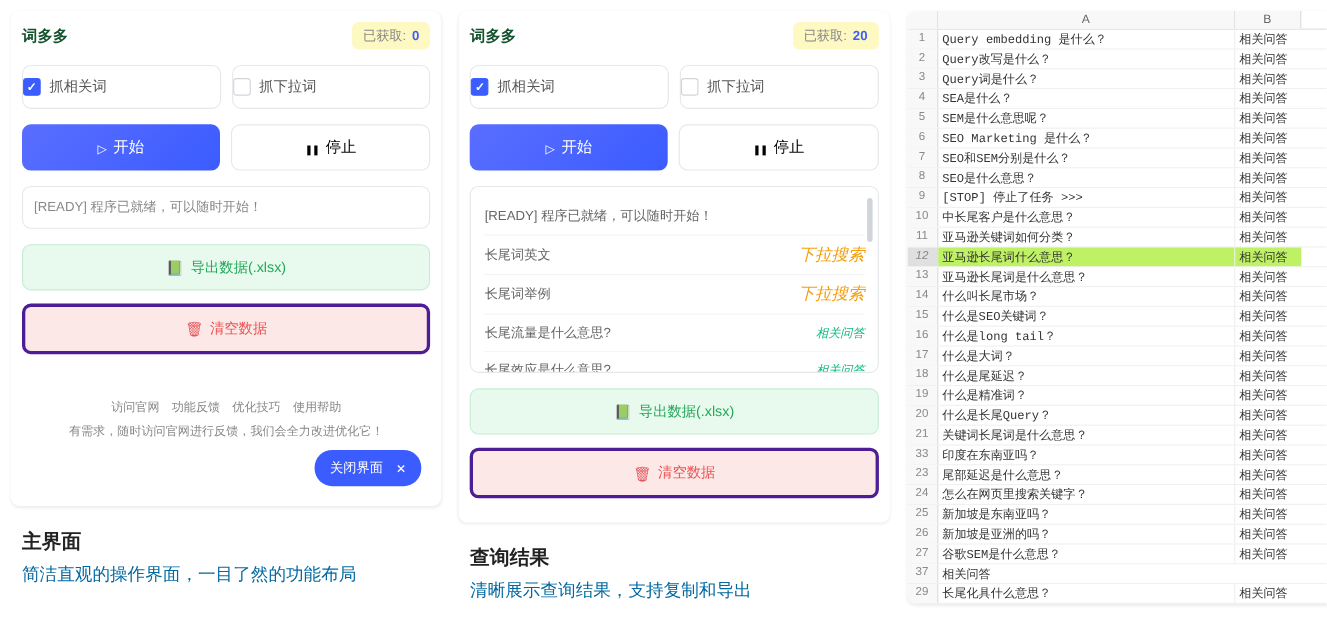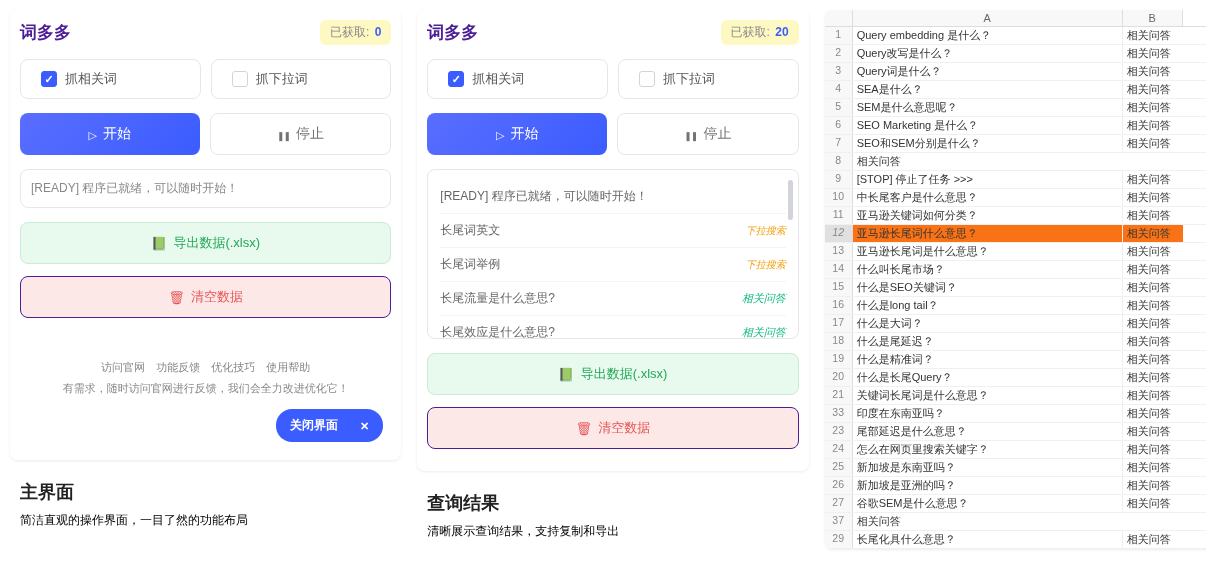--- a/index.html
+++ b/index.html
@@ -29,22 +29,22 @@
       min-height: 450px;
       box-shadow: 0 1px 3px rgba(0,0,0,0.08);
     }
     .card-header {
       display: flex;
       justify-content: space-between;
       align-items: center;
       margin-bottom: 14px;
     }
     .app-title {
-      color: #4c1d95;
-      font-size: 17px;
+      color: #14532d;
+      font-size: 14px;
       font-weight: 700;
     }
     .count-badge {
       background: #fef9c3;
       padding: 4px 10px;
       border-radius: 6px;
       font-size: 12px;
       color: #888;
     }
     .count-badge .num {
@@ -54,21 +54,21 @@
     }
     .checkbox-row {
       display: flex;
       gap: 10px;
       margin-bottom: 14px;
     }
     .checkbox-item {
       flex: 1;
       border: 1px solid #e5e7eb;
       border-radius: 8px;
-      padding: 10px 20px;
+      padding: 10px 0;
       display: flex;
       align-items: center;
       gap: 8px;
       font-size: 13px;
       color: #555;
     }
     .checkbox {
       width: 16px;
       height: 16px;
       border-radius: 3px;
@@ -105,21 +105,21 @@
       cursor: pointer;
     }
     .btn-primary {
       background: linear-gradient(135deg, #5a6eff, #3b5cff);
       color: #fff;
       font-weight: 500;
     }
     .btn-secondary {
       background: #fff;
       border: 1px solid #e5e7eb;
-      color: #737373;
+      color: #000000;
     }
     .result-box {
       border: 1px solid #e5e7eb;
       border-radius: 8px;
       padding: 10px;
       margin-bottom: 14px;
       font-size: 12px;
       color: #888;
       max-height: 170px;
       overflow-y: auto;
@@ -127,21 +127,21 @@
     }
     .result-item {
       display: flex;
       justify-content: space-between;
       align-items: center;
       padding: 8px 0;
       border-bottom: 1px solid #f3f4f6;
       color: #666;
     }
     .result-item:first-child { padding-top: 0; }
-    .tag-orange { color: #f59e0b; font-size: 10px; font-style: italic; }
+    .tag-orange { color: #f59e0b; font-size: 15px; font-style: italic; }
     .tag-green { color: #10b981; font-size: 11px; font-style: italic; }
     .action-btn {
       border-radius: 8px;
       padding: 11px 0;
       text-align: center;
       display: flex;
       align-items: center;
       justify-content: center;
       gap: 6px;
       font-size: 13px;
@@ -150,21 +150,21 @@
       cursor: pointer;
     }
     .action-export {
       background: #e8f9ee;
       color: #22a858;
       border: 1px solid #c8ecd5;
     }
     .action-clear {
       background: #fde8e8;
       color: #e65555;
-      border: 1px solid #4c1d95;
+      border: 3px solid #4c1d95;
     }
     .help-links {
       text-align: center;
       font-size: 11px;
       color: #888;
       line-height: 1.7;
       margin-top: 40px;
     }
     .help-links .row1 { margin-bottom: 2px; }
     .help-links span { margin: 0 4px; }
@@ -172,22 +172,21 @@
       position: absolute;
       bottom: 18px;
       right: 18px;
       background: #3b5cff;
       color: #fff;
       padding: 8px 14px;
       border-radius: 16px;
       font-size: 12px;
       display: inline-flex;
       align-items: center;
-      gap: 22px;
-      font-weight: bold;
+      gap: 12px;
     }
     .scroll-thumb {
       position: absolute;
       right: 5px;
       top: 10px;
       width: 5px;
       height: 40px;
       background: #d1d5db;
       border-radius: 3px;
     }
@@ -225,44 +224,44 @@
       background: #f8f8f8;
       color: #888;
       border-right: 1px solid #ddd;
       padding: 1px 0;
       font-size: 10.5px;
     }
     .ss-cell-a {
       width: 270px;
       padding: 1px 4px;
       border-right: 1px solid #eee;
-      font-family: Liberation Sans, sans-serif;
+      font-family: Liberation Mono, monospace;
       white-space: nowrap;
       overflow: hidden;
     }
     .ss-cell-b {
       width: 60px;
       padding: 1px 4px;
       font-family: "SimSun", "宋体", serif;
     }
     .ss-row.selected .ss-num { background: #e0e0e0; font-style: italic; }
     .ss-row.selected .ss-cell-a,
-    .ss-row.selected .ss-cell-b { background: #f97316; }
+    .ss-row.selected .ss-cell-b { background: #bef264; }
     .card-footer {
       padding: 20px 10px 10px;
     }
     .footer-title {
       font-size: 18px;
       font-weight: 700;
       margin-bottom: 8px;
       color: #222;
     }
     .footer-desc {
-      font-size: 12px;
-      color: #000000;
+      font-size: 16px;
+      color: #0369a1;
     }
     .icon-play::before { content: "▷"; font-size: 11px; }
     .icon-pause::before { content: "❚❚"; font-size: 9px; letter-spacing: -1px; }
     .icon-trash::before { content: "🗑"; font-size: 13px; }
     .icon-close::before { content: "✕"; font-size: 11px; }
     .panel-wrapper { position: relative; }
   </style>
 </head>
 <body>
 
@@ -431,20 +430,21 @@
               <div class="ss-cell-a">SEO Marketing 是什么？</div>
               <div class="ss-cell-b">相关问答</div>
             </div>
             <div class="ss-row">
               <div class="ss-num">7</div>
               <div class="ss-cell-a">SEO和SEM分别是什么？</div>
               <div class="ss-cell-b">相关问答</div>
             </div>
             <div class="ss-row">
               <div class="ss-num">8</div>
+              <div class="ss-cell-a">SEO是什么意思？</div>
               <div class="ss-cell-b">相关问答</div>
             </div>
             <div class="ss-row">
               <div class="ss-num">9</div>
               <div class="ss-cell-a">[STOP] 停止了任务 &gt;&gt;&gt;</div>
               <div class="ss-cell-b">相关问答</div>
             </div>
             <div class="ss-row">
               <div class="ss-num">10</div>
               <div class="ss-cell-a">中长尾客户是什么意思？</div>

